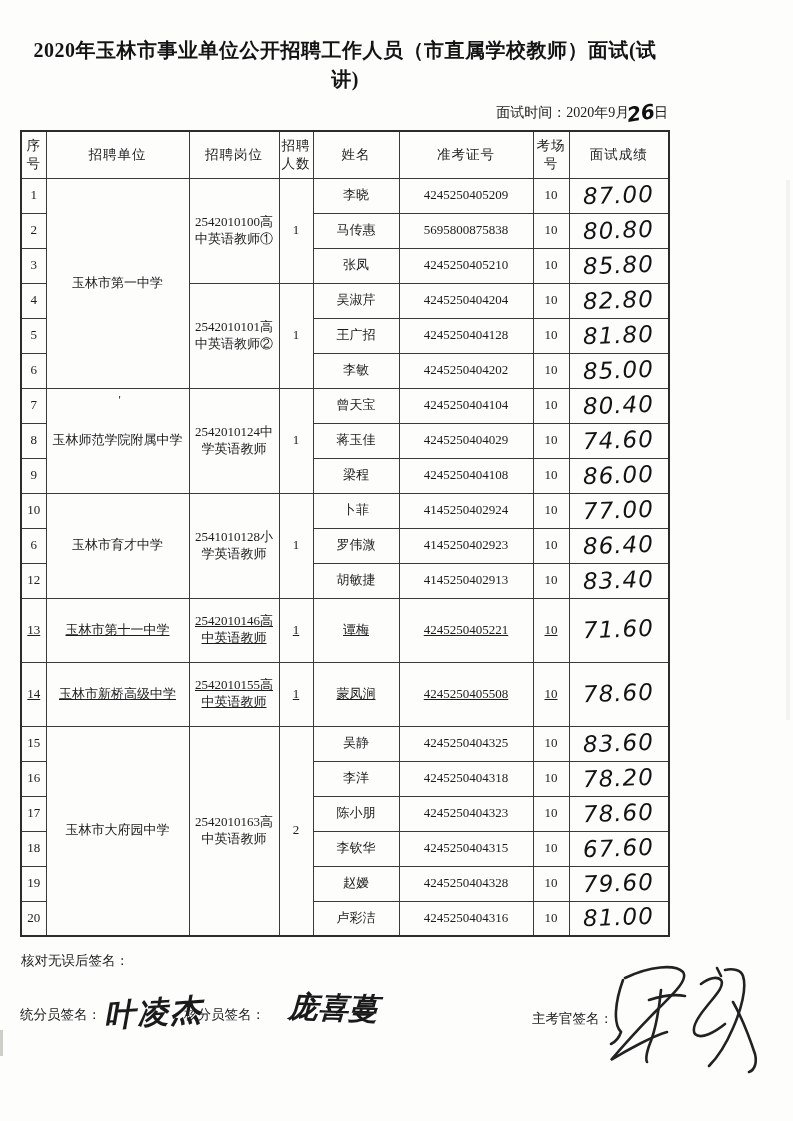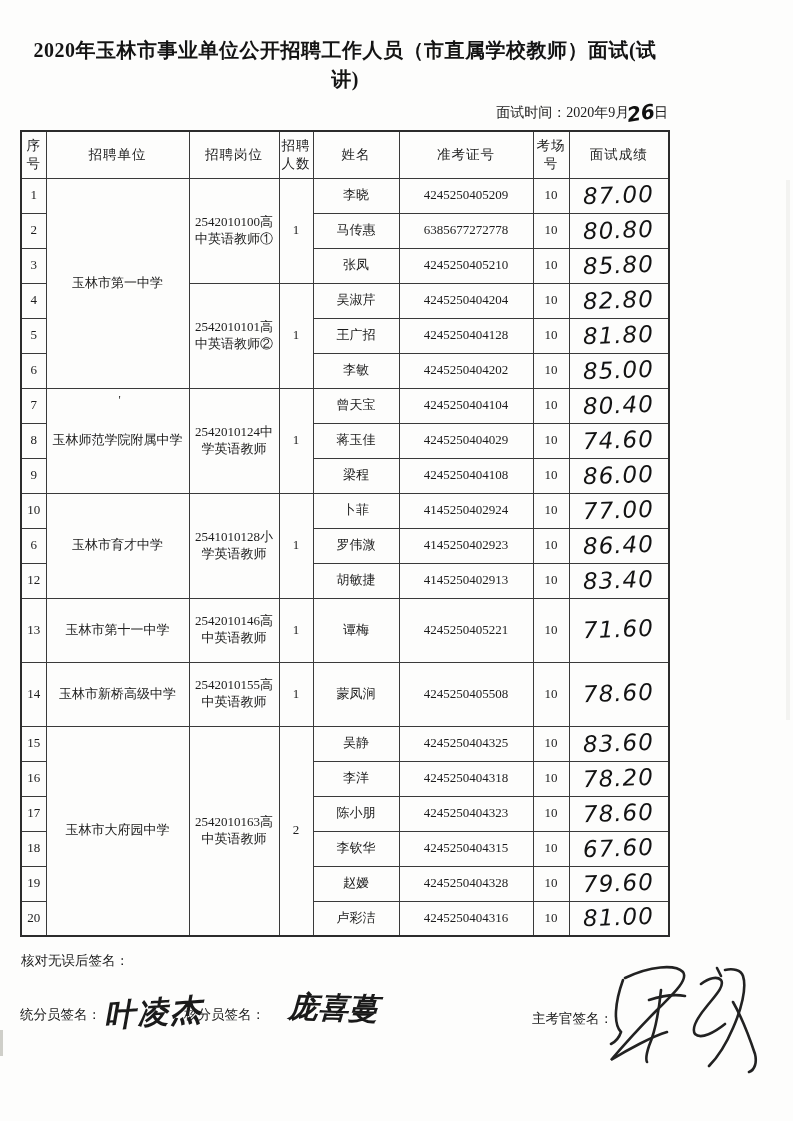--- a/index.html
+++ b/index.html
@@ -51,21 +51,21 @@
     vertical-align:middle;
     font-size:13px;
     font-weight:400;
     padding:0 2px;
     color:#1c1c1c;
     line-height:1.3;
   }
   table.score thead tr{height:47px;}
   table.score thead th{font-size:13.5px;letter-spacing:1px;}
   table.score tbody tr{height:35px;}
-  table.score tbody tr.tall{height:64px;}
+  table.score tbody tr.tall{height:64px;text-decoration:underline;}
   td.pos{word-break:break-all;line-height:1.35;padding:0 4px;}
   td.unit{position:relative;line-height:1.4;}
   .cell-mark{
     position:absolute;top:4px;left:72px;
     font-size:12px;color:#2a2a2a;
   }
   .hw{
     font-family:"DejaVu Sans",sans-serif;
     font-style:italic;
     font-size:23px;
@@ -137,21 +137,21 @@
             <td class="pos" rowspan="3">2542010100高中英语教师①</td>
             <td rowspan="3">1</td>
             <td>李晓</td>
             <td>4245250405209</td>
             <td>10</td>
             <td><span class="hw">87.00</span></td>
           </tr>
           <tr>
             <td>2</td>
             <td>马传惠</td>
-            <td>6385677272778</td>
+            <td>5695800875838</td>
             <td>10</td>
             <td><span class="hw">80.80</span></td>
           </tr>
           <tr>
             <td>3</td>
             <td>张凤</td>
             <td>4245250405210</td>
             <td>10</td>
             <td><span class="hw">85.80</span></td>
           </tr>

